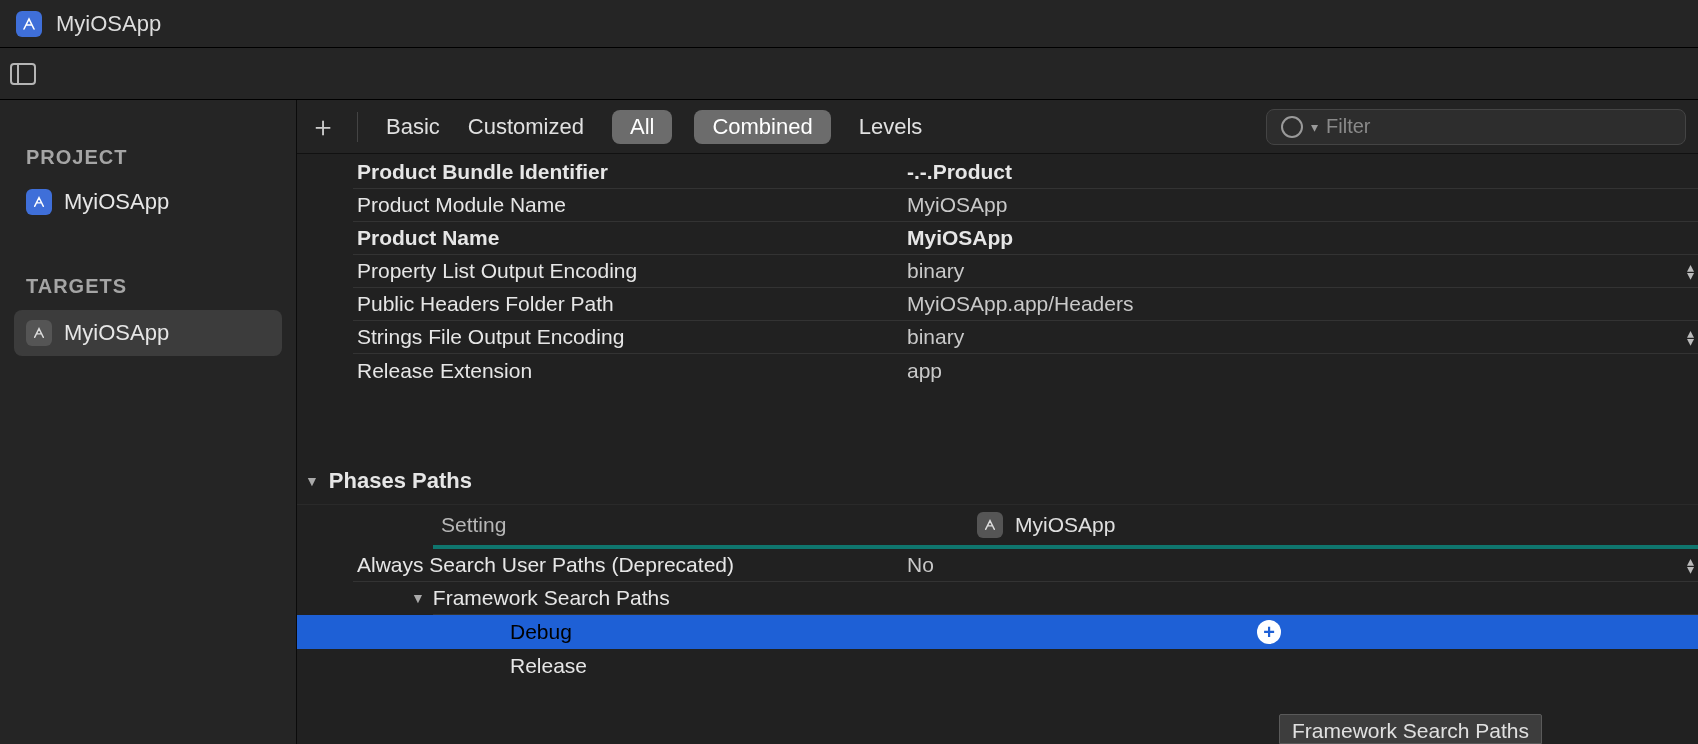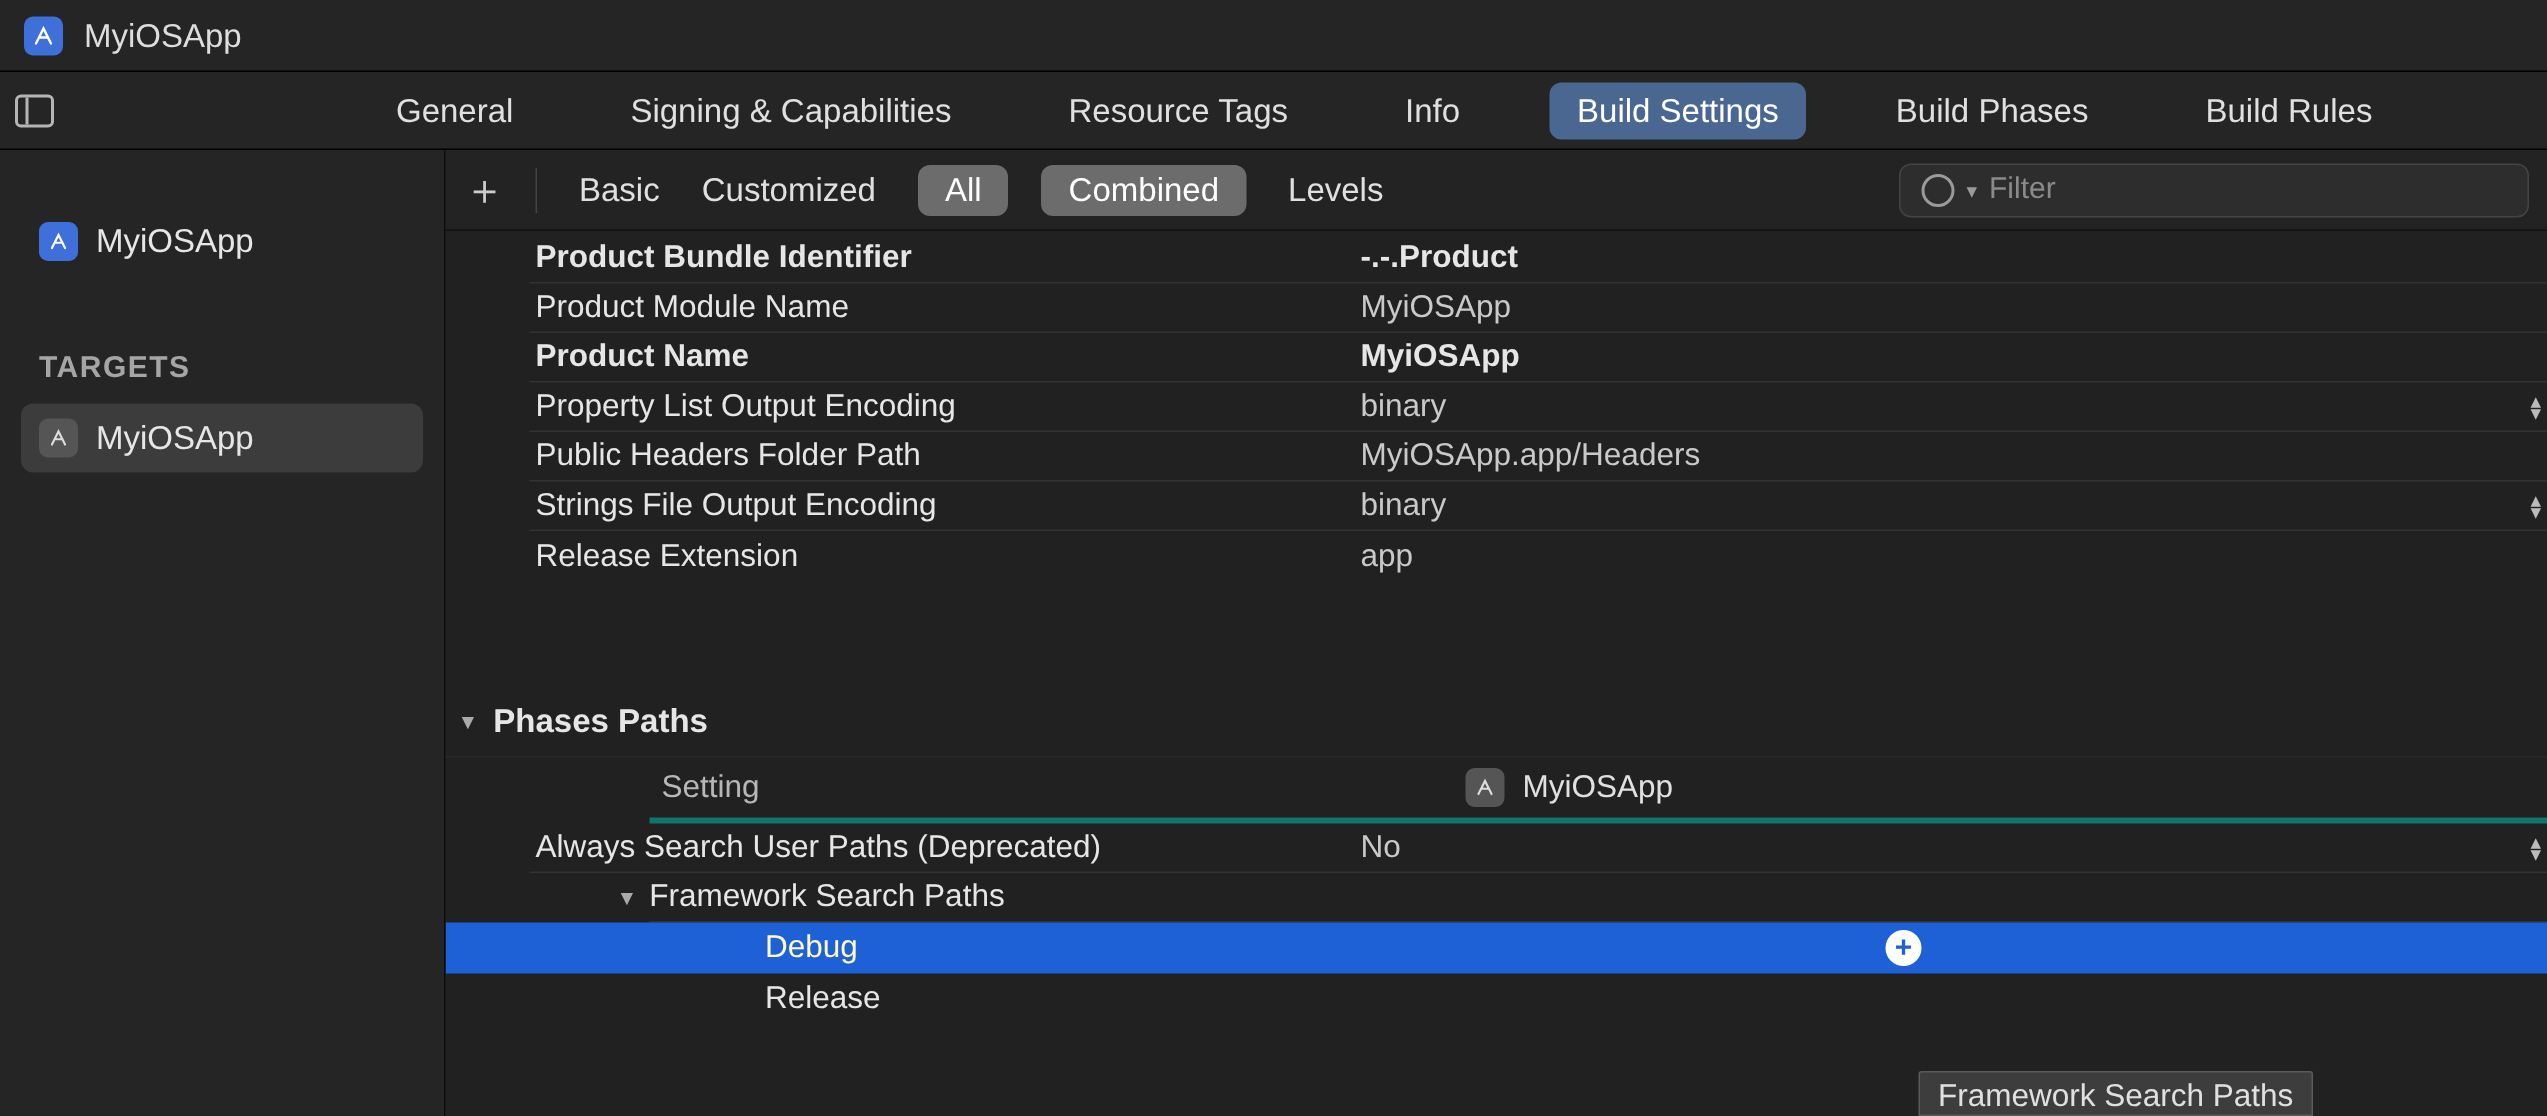--- a/index.html
+++ b/index.html
@@ -270,21 +270,21 @@
   .treehead .disclosure { color:#aaa; font-size:14px; margin-left:-22px; }
 
   .selrow {
     height: 34px;
     background: #1e60d6;
     display: flex;
     align-items: center;
     font-size: 21px;
     position: relative;
   }
-  .selrow .label { margin-left: 213px; color: #fef9c3; }
+  .selrow .label { margin-left: 213px; color: #000000; }
   .selrow .plus-circle {
     position: absolute;
     left: 960px;
     width: 24px; height: 24px;
     border-radius: 50%;
     background: #fff;
     color: #1e60d6;
     display: flex; align-items: center; justify-content: center;
     font-weight: 800;
     font-size: 20px;
@@ -322,34 +322,26 @@
     <svg class="app-a" width="16" height="16" viewBox="0 0 16 16">
         <path d="M3 13 L8 3 L13 13 M5 9 H11" stroke="#fff" stroke-width="1.6" fill="none" stroke-linecap="round"></path>
       </svg>
   </div>
   <div class="title">MyiOSApp</div>
 </div>
 
 <div class="tabbar">
   <div class="panel-toggle"></div>
   <div class="tabs-spacer"></div>
-  <div class="tabs">
-    <div class="tab">General</div>
-    <div class="tab">Signing &amp; Capabilities</div>
-    <div class="tab">Resource Tags</div>
-    <div class="tab">Info</div>
-    <div class="tab active">Build Settings</div>
-    <div class="tab">Build Phases</div>
-    <div class="tab">Build Rules</div>
-  </div>
 </div>
 
 <div class="main">
 
   <div class="sidebar">
+    <div class="section-label">PROJECT</div>
     <div class="proj-item">
       <div class="proj-icon">
         <svg class="app-a" width="14" height="14" viewBox="0 0 16 16">
             <path d="M3 13 L8 3 L13 13 M5 9 H11" stroke="#fff" stroke-width="1.6" fill="none" stroke-linecap="round"></path>
           </svg>
       </div>
       <span>MyiOSApp</span>
     </div>
     <div class="gap"></div>
     <div class="section-label">TARGETS</div>

